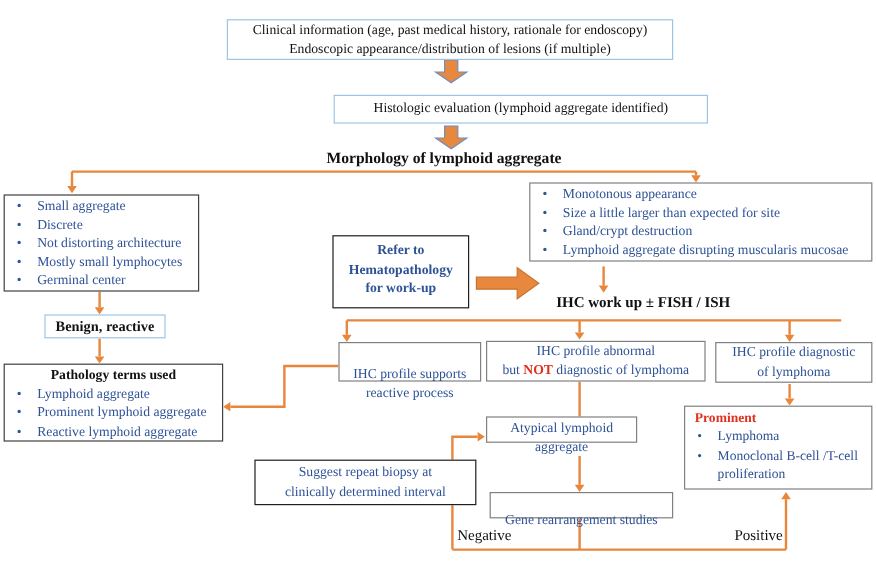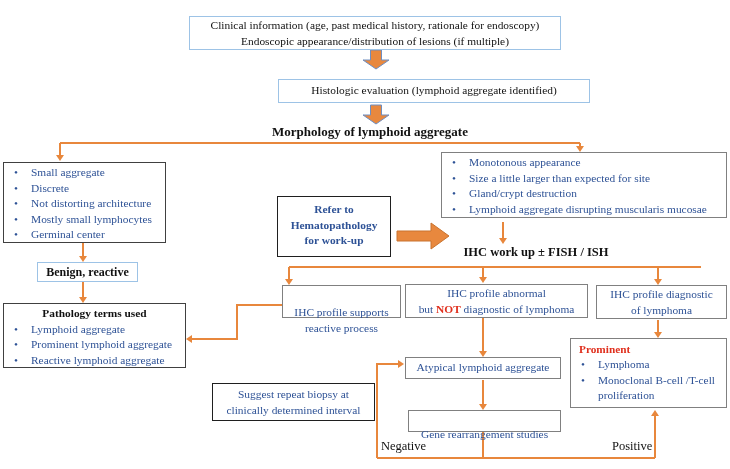--- a/index.html
+++ b/index.html
@@ -121,23 +121,23 @@
   <div class="box gy-border center small blue" style="left:405px;top:284px;width:183px;height:34px;padding-top:1px;">
     <div class="line">IHC profile abnormal</div>
     <div class="line"><span>but </span><span class="red bold">NOT</span><span> diagnostic of lymphoma</span></div>
   </div>
 
   <div class="box gy-border center small blue" style="left:596px;top:285px;width:131px;height:34px;padding-top:1px;">
     <div class="line">IHC profile diagnostic</div>
     <div class="line">of lymphoma</div>
   </div>
 
-  <div class="box gy-border center small blue" style="left:405px;top:357px;width:156px;height:22px;padding-top:2px;">Atypical lymphoid aggregate</div>
+  <div class="box gy-border center small blue" style="left:405px;top:347px;width:126px;height:22px;padding-top:2px;">Atypical lymphoid aggregate</div>
 
-  <div class="box bk-border center small blue" style="left:212px;top:383px;width:163px;height:38px;padding-top:3px;">
+  <div class="box bk-border center small blue" style="left:212px;top:383px;width:185px;height:38px;padding-top:3px;">
     <div class="line">Suggest repeat biopsy at</div>
     <div class="line">clinically determined interval</div>
   </div>
 
   <div class="box gy-border center small blue" style="left:408px;top:410px;width:153px;height:22px;padding-top:16px;">Gene rearrangement studies</div>
 
   <div class="box gy-border" style="left:570px;top:338px;width:157px;height:70px;padding-top:3px;font-size:11.3px;line-height:15.3px;">
     <div class="red bold" style="padding-left:8px;">Prominent</div>
     <div class="bullet blue">Lymphoma</div>
     <div class="bullet blue">Monoclonal B-cell /T-cell proliferation</div>

